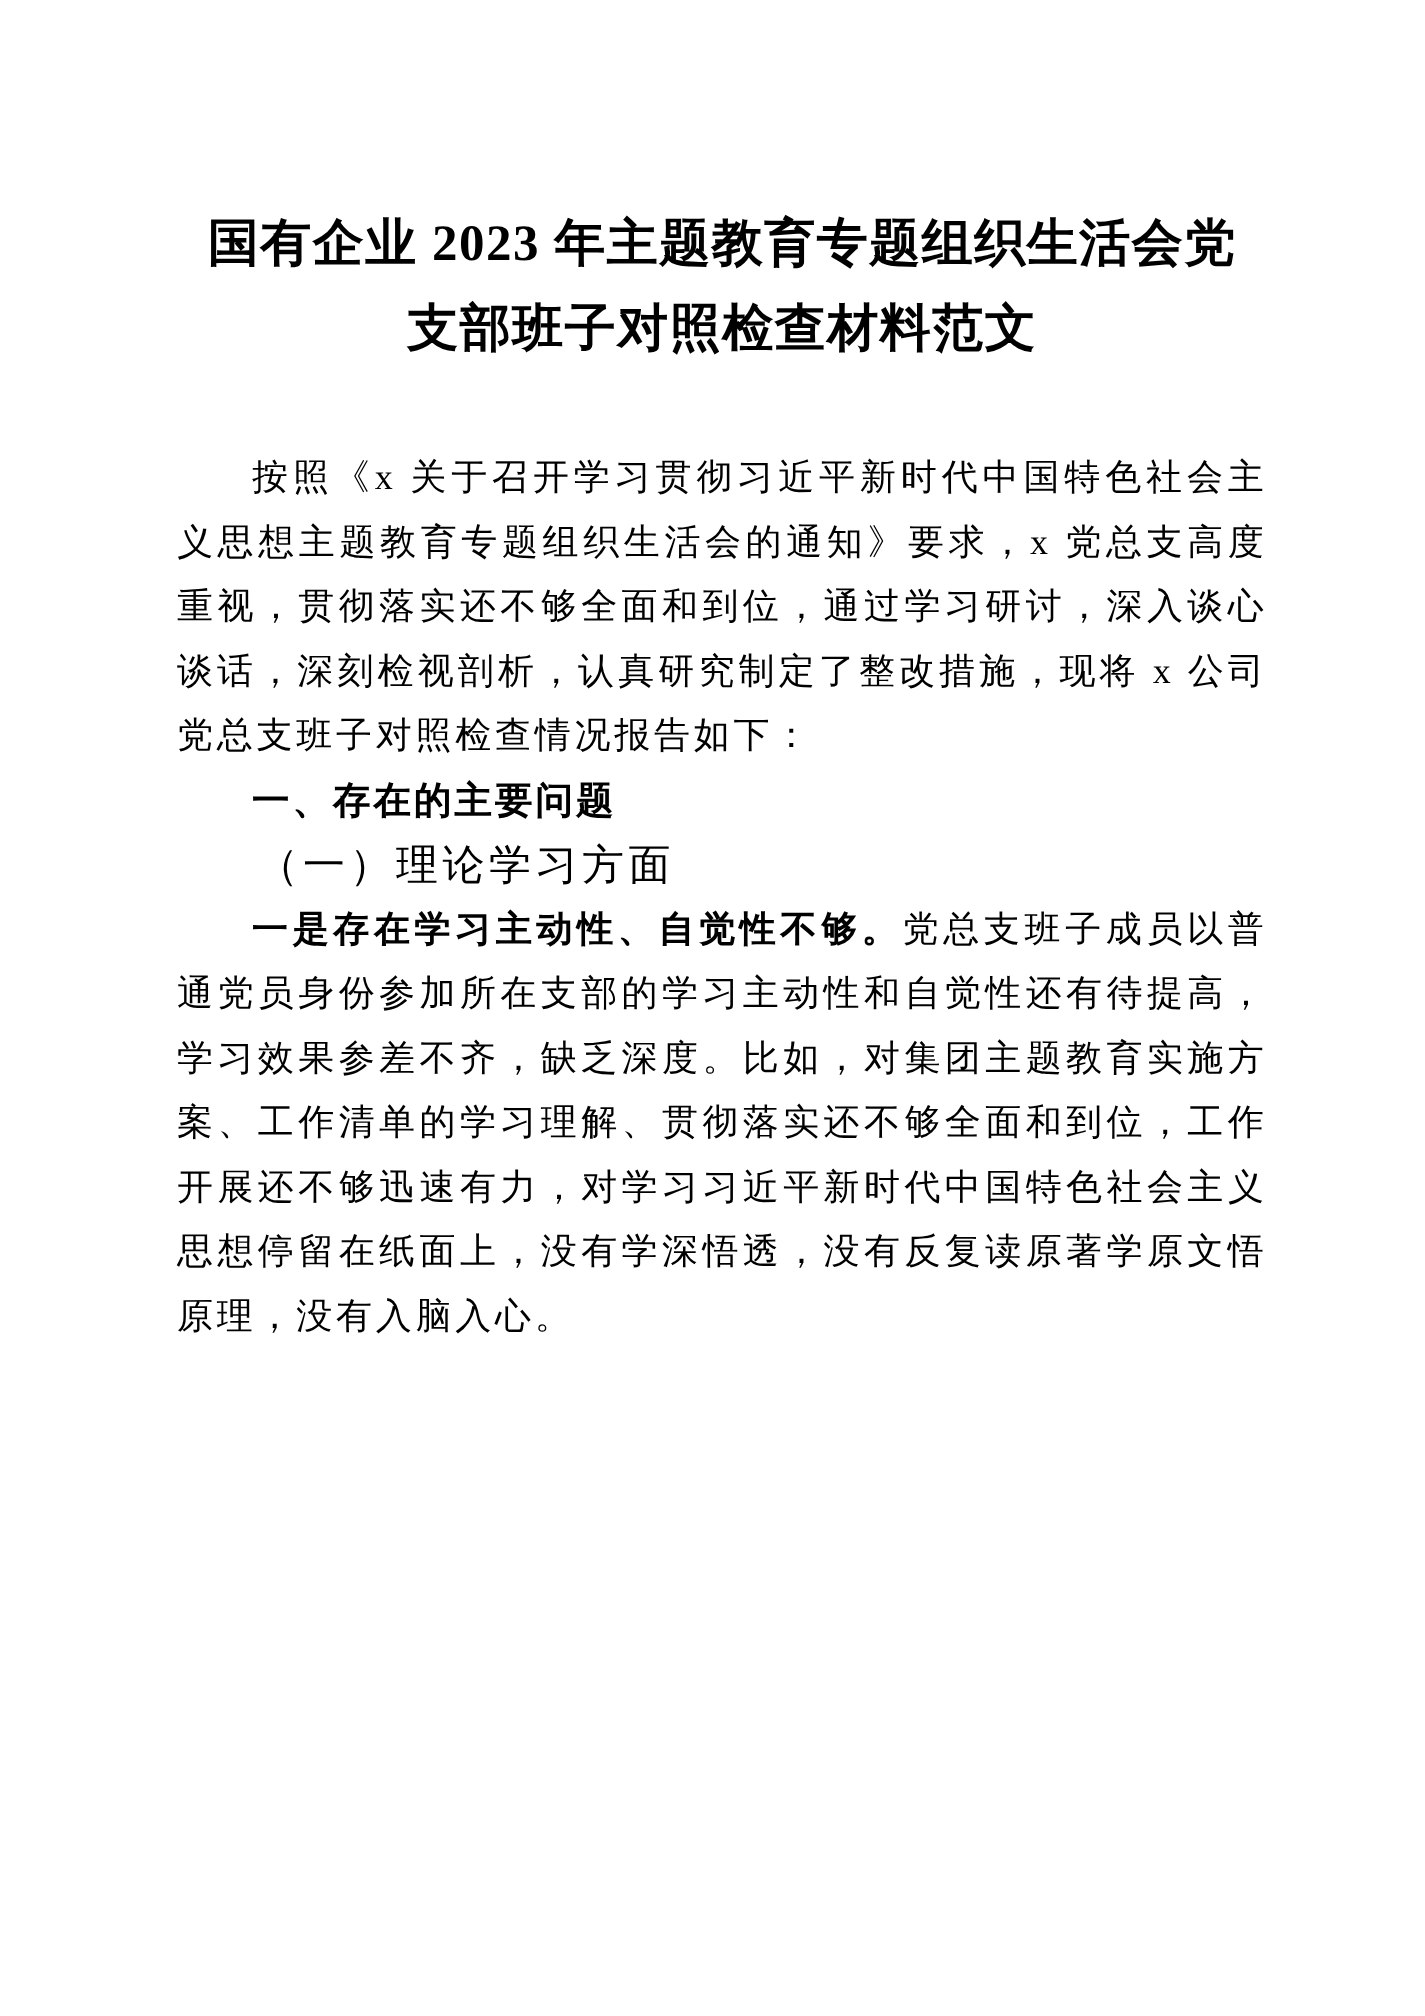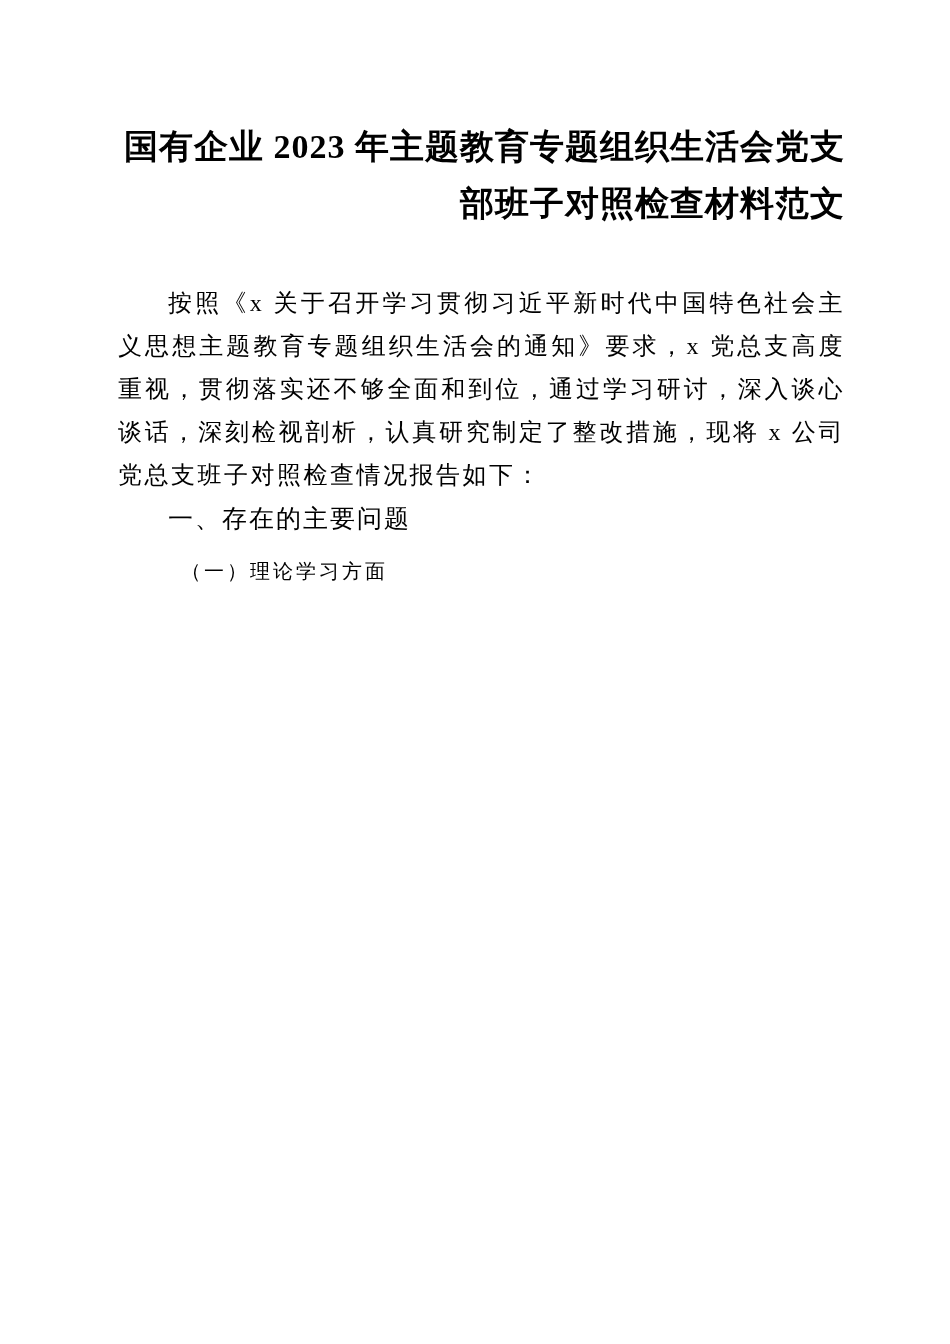--- a/index.html
+++ b/index.html
@@ -15,67 +15,68 @@
     color: #000000;
     overflow: hidden;
     box-sizing: border-box;
     padding: 118px 105px 0 118px;
   }
   .doc-title {
     font-family: "Liberation Serif", serif;
     font-weight: 700;
     font-size: 34px;
     line-height: 57px;
-    text-align: right;
-    margin: 0;
+    text-align: center;
+    margin: 16px;
     letter-spacing: 1px;
   }
   .doc-body {
     margin-top: 50px;
   }
   .para {
     font-family: "Liberation Serif", serif;
     font-size: 24px;
     line-height: 43px;
     text-align: justify;
     text-justify: inter-character;
     text-indent: 50px;
     margin: 0;
     letter-spacing: 2.5px;
   }
   .h-section {
     font-family: "Liberation Sans", sans-serif;
-    font-weight: 400;
+    font-weight: 700;
     font-size: 25px;
     line-height: 43px;
     text-indent: 50px;
     margin: 0;
     letter-spacing: 2px;
   }
   .h-subsection {
     font-family: "Liberation Serif", serif;
     font-weight: 400;
-    font-size: 20px;
+    font-size: 28px;
     line-height: 43px;
     text-indent: 53px;
-    margin: 10px;
+    margin: 0;
     letter-spacing: 3px;
   }
   .lead {
     font-weight: 700;
   }
 </style>
 </head>
 <body>
 
 <div class="page">
   <h1 class="doc-title">国有企业 2023 年主题教育专题组织生活会党支部班子对照检查材料范文</h1>
 
   <div class="doc-body">
     <p class="para">按照《x 关于召开学习贯彻习近平新时代中国特色社会主义思想主题教育专题组织生活会的通知》要求，x 党总支高度重视，贯彻落实还不够全面和到位，通过学习研讨，深入谈心谈话，深刻检视剖析，认真研究制定了整改措施，现将 x 公司党总支班子对照检查情况报告如下：</p>
 
     <h2 class="h-section">一、存在的主要问题</h2>
 
     <h3 class="h-subsection">（一）理论学习方面</h3>
 
+    <p class="para"><span class="lead">一是存在学习主动性、自觉性不够。</span><span>党总支班子成员以普通党员身份参加所在支部的学习主动性和自觉性还有待提高，学习效果参差不齐，缺乏深度。比如，对集团主题教育实施方案、工作清单的学习理解、贯彻落实还不够全面和到位，工作开展还不够迅速有力，对学习习近平新时代中国特色社会主义思想停留在纸面上，没有学深悟透，没有反复读原著学原文悟原理，没有入脑入心。</span></p>
 
   </div>
 </div>
 
 </body></html>

